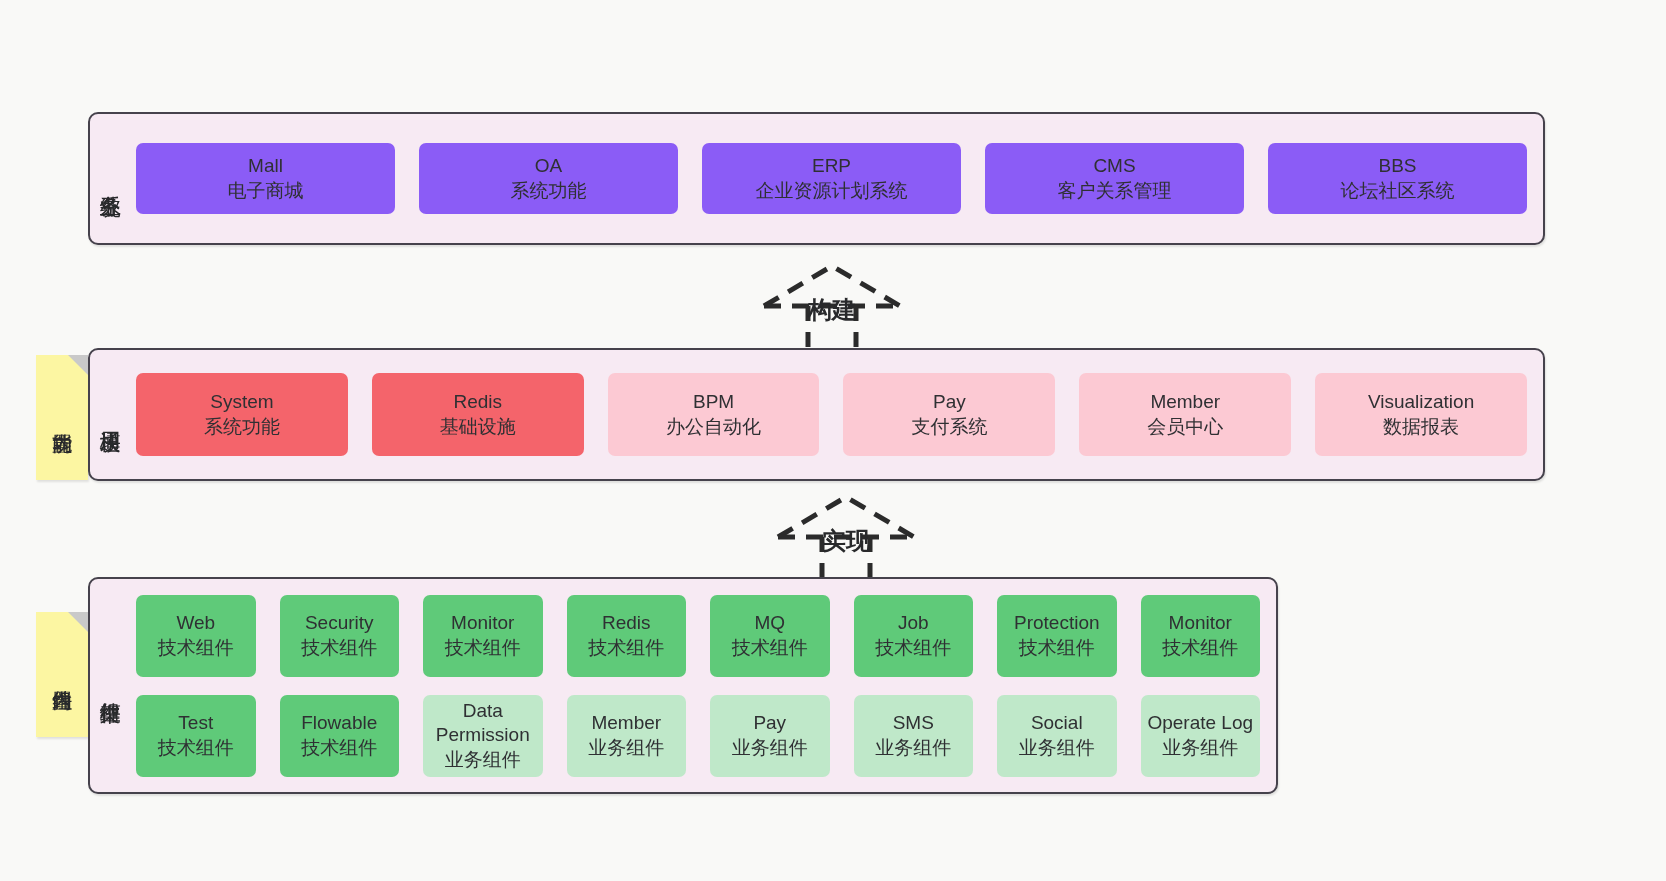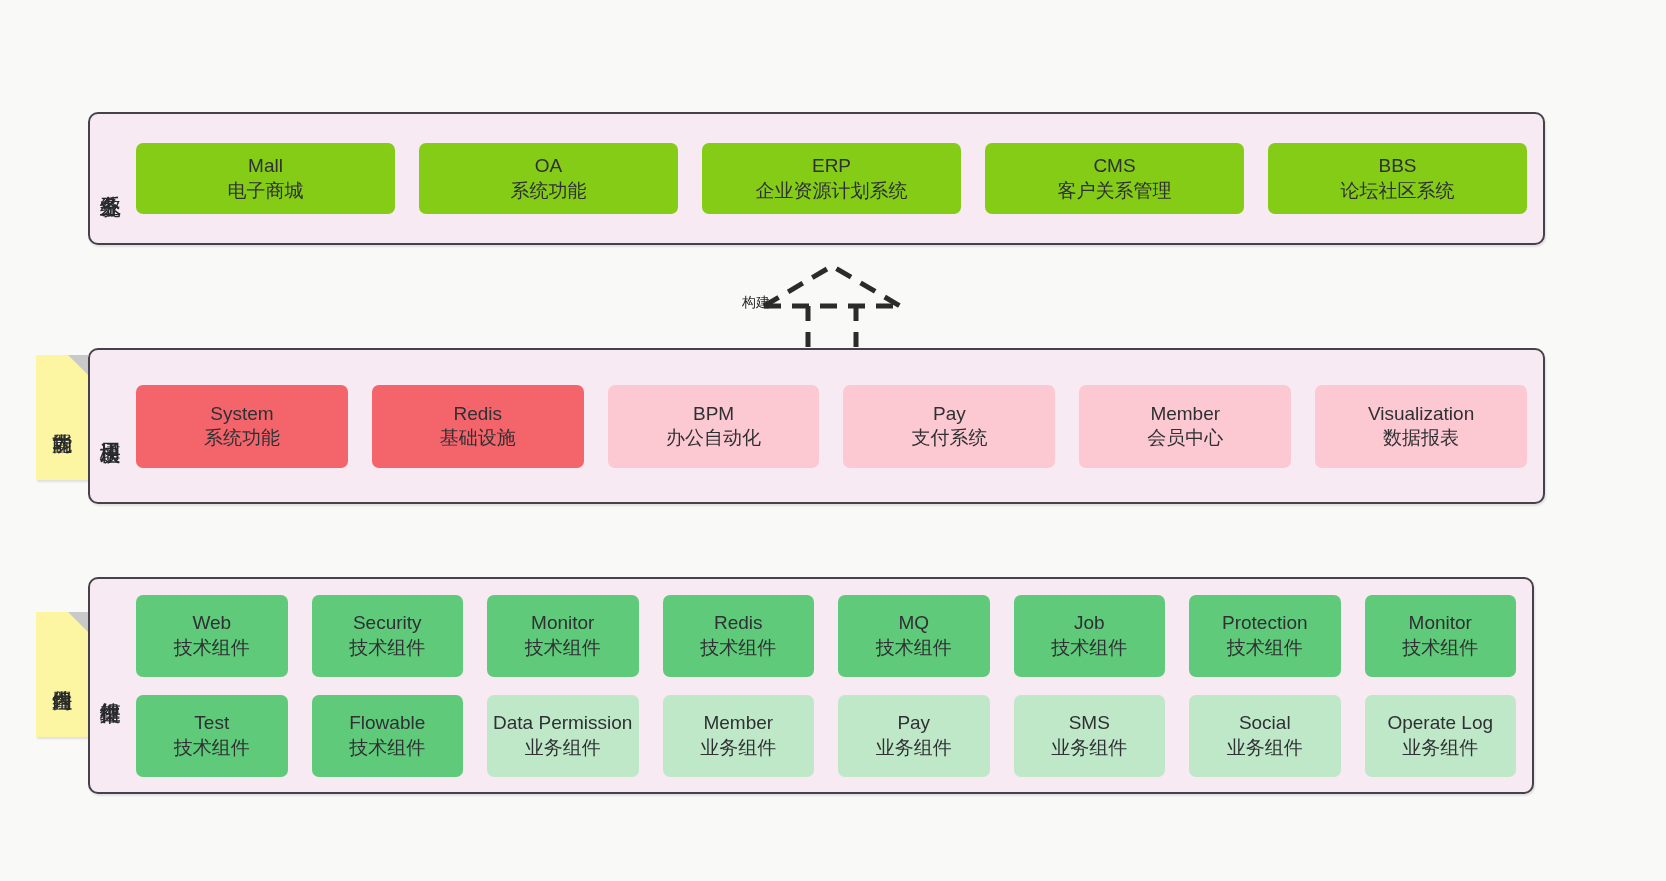--- a/index.html
+++ b/index.html
@@ -69,39 +69,39 @@
     text-align: center;
     color: #2f3033;
     font-size: 19px;
     line-height: 1.28;
     padding: 6px 6px;
     user-select: none;
   }
   .cell .t1 { display: block; }
   .cell .t2 { display: block; }
 
-  .c-blue       { background: #84cc16; }
+  .c-blue       { background: #8b5cf6; }
   .c-red        { background: #f4646b; }
   .c-pink       { background: #fcc9d3; }
   .c-green      { background: #5fca79; }
   .c-lightgreen { background: #bfe8c9; }
 
   
   #band-business {
     left: 88px;  top: 112px;  width: 1457px;  height: 133px;
   }
   #band-business .cell { height: 71px; }
 
   #band-common {
-    left: 88px;  top: 348px;  width: 1457px;  height: 156px;
+    left: 88px;  top: 348px;  width: 1457px;  height: 133px;
   }
   #band-common .cell { height: 83px; }
 
   #band-framework {
-    left: 88px;  top: 577px;  width: 1446px;  height: 217px;
+    left: 88px;  top: 577px;  width: 1190px;  height: 217px;
   }
   #band-framework .cell { height: 82px; }
 
   
   .sticky {
     position: absolute;
     width: 52px;
     background: #fcf6a2;
     color: #28292b;
     font-size: 20px;
@@ -129,25 +129,27 @@
   .connector {
     position: absolute;
     width: 180px;
     height: 100px;
   }
   .connector svg { display: block; }
   .connector .conn-label {
     position: absolute;
     left: 0; right: 0;
     top: 36px;
-    font-size: 14px;
+    text-align: center;
+    font-size: 24px;
     color: #28292b;
     background: transparent;
     user-select: none;
     pointer-events: none;
+    font-weight: bold;
   }
   #connector-build   { left: 742px; top: 258px; }
   #connector-realize { left: 756px; top: 489px; }
 </style>
 </head>
 <body>
 
 <div id="canvas">
 
   <div class="band" id="band-business">
@@ -219,20 +221,30 @@
           <span class="t2">会员中心</span>
         </div>
         <div class="cell c-pink">
           <span class="t1">Visualization</span>
           <span class="t2">数据报表</span>
         </div>
       </div>
     </div>
   </div>
 
+  <div class="connector" id="connector-realize">
+    <svg width="180" height="100" viewBox="0 0 180 100">
+      <path d="M 22 48 L 90 8 L 158 48" fill="none" stroke="#2b2b2b" stroke-width="5" stroke-dasharray="17,11" stroke-linecap="butt"></path>
+      <path d="M 22 48 L 158 48" fill="none" stroke="#2b2b2b" stroke-width="5" stroke-dasharray="17,11" stroke-linecap="butt"></path>
+      <path d="M 66 48 L 66 95" fill="none" stroke="#2b2b2b" stroke-width="5" stroke-dasharray="15,11" stroke-linecap="butt"></path>
+      <path d="M 114 48 L 114 95" fill="none" stroke="#2b2b2b" stroke-width="5" stroke-dasharray="15,11" stroke-linecap="butt"></path>
+      <path d="M 66 95 L 114 95" fill="none" stroke="#2b2b2b" stroke-width="5" stroke-dasharray="17,11" stroke-linecap="butt"></path>
+    </svg>
+    <div class="conn-label">实现</div>
+  </div>
 
   <div class="sticky" id="sticky-framework">
     <span class="fold"></span>
     <span>内置组件</span>
   </div>
 
   <div class="band" id="band-framework">
     <div class="band-label">框架组件</div>
     <div class="band-body">
 

